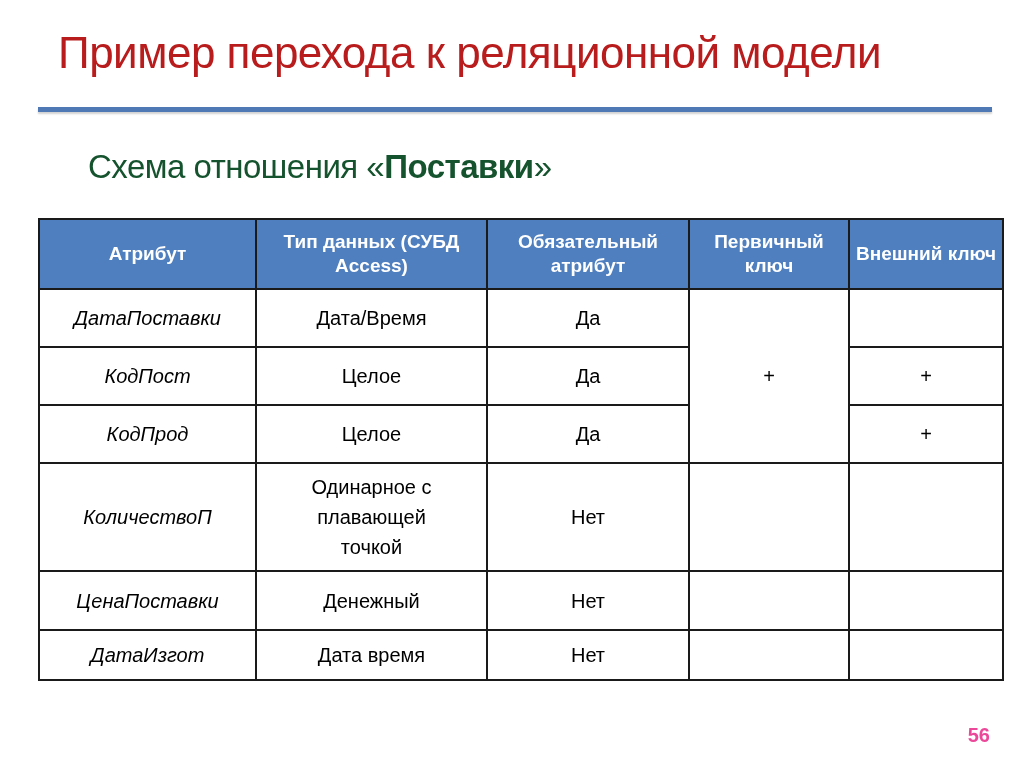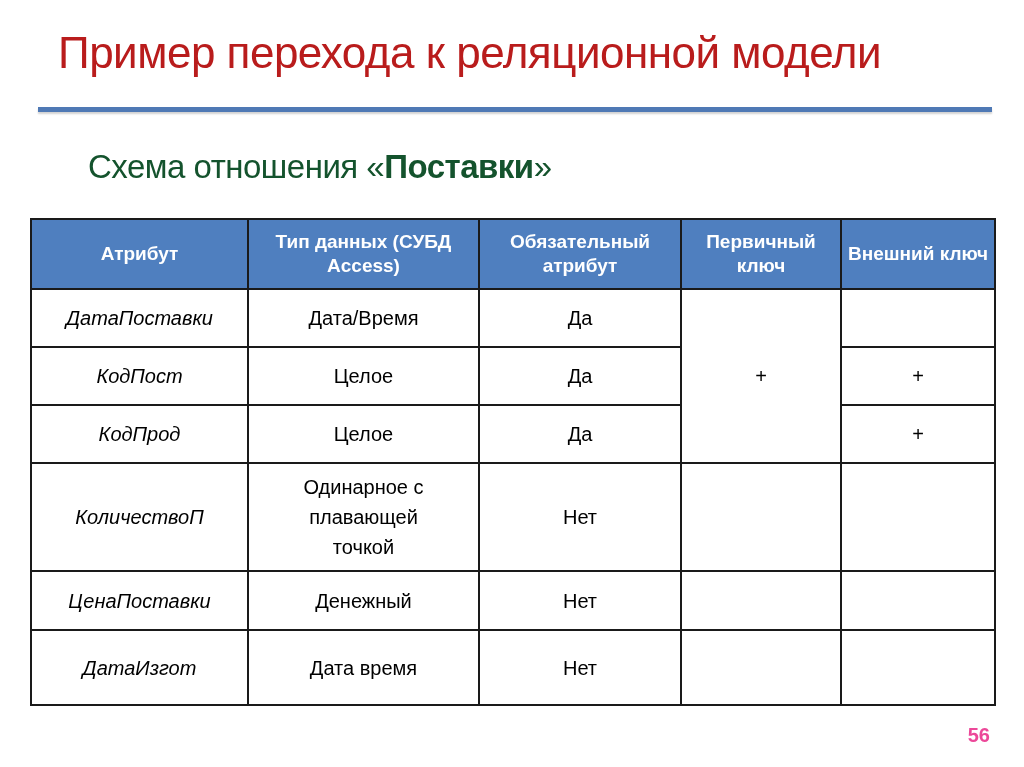--- a/index.html
+++ b/index.html
@@ -1,21 +1,21 @@
 <!DOCTYPE html>
 <html><head>
 <meta charset="utf-8">
 <style>
   html, body { margin:0; padding:0; }
   body { width:1024px; height:767px; background:#ffffff; position:relative; overflow:hidden; font-family:"Liberation Sans", sans-serif; }
   .title { position:absolute; left:58px; top:28px; font-size:44px; color:#b91c1c; font-family:"Liberation Sans Narrow","Liberation Sans", sans-serif; letter-spacing:-0.5px; white-space:nowrap; }
   .divider { position:absolute; left:38px; top:107px; width:954px; height:5px; background:#4f79b5; box-shadow:0 2px 2px rgba(0,0,0,0.18); }
   .subtitle { position:absolute; left:60px; top:148px; font-size:33px; color:#14532d; white-space:nowrap; letter-spacing:-0.5px;margin-left:28px; }
   .subtitle b { font-weight:bold; }
-  table.schema { position:absolute; left:30px; top:218px; border-collapse:collapse; table-layout:fixed; width:964px; }
+  table.schema { position:absolute; left:38px; top:218px; border-collapse:collapse; table-layout:fixed; width:964px; }
   table.schema th, table.schema td { border:2px solid #1a1a1a; text-align:center; vertical-align:middle; padding:0 4px; }
   table.schema th { background:#4f7fbf; color:#fff; font-weight:bold; font-size:19px; line-height:24px; height:68px; }
   table.schema td { font-size:20px; color:#000; line-height:30px; }
   td.attr { font-style:italic;margin-top:34px; }
   td.plus { font-size:34px; font-weight:normal; }
   .page-num { position:absolute; right:34px; top:724px; font-size:20px; font-weight:bold; color:#ec4899; }
 </style>
 </head>
 <body>
 
@@ -67,21 +67,21 @@
       <td></td>
       <td></td>
     </tr>
     <tr style="height:59px">
       <td class="attr">ЦенаПоставки</td>
       <td>Денежный</td>
       <td>Нет</td>
       <td></td>
       <td></td>
     </tr>
-    <tr style="height:75px">
+    <tr style="height:50px">
       <td class="attr">ДатаИзгот</td>
       <td>Дата время</td>
       <td>Нет</td>
       <td></td>
       <td></td>
     </tr>
   </tbody>
 </table>
 
 <div class="page-num">56</div>

